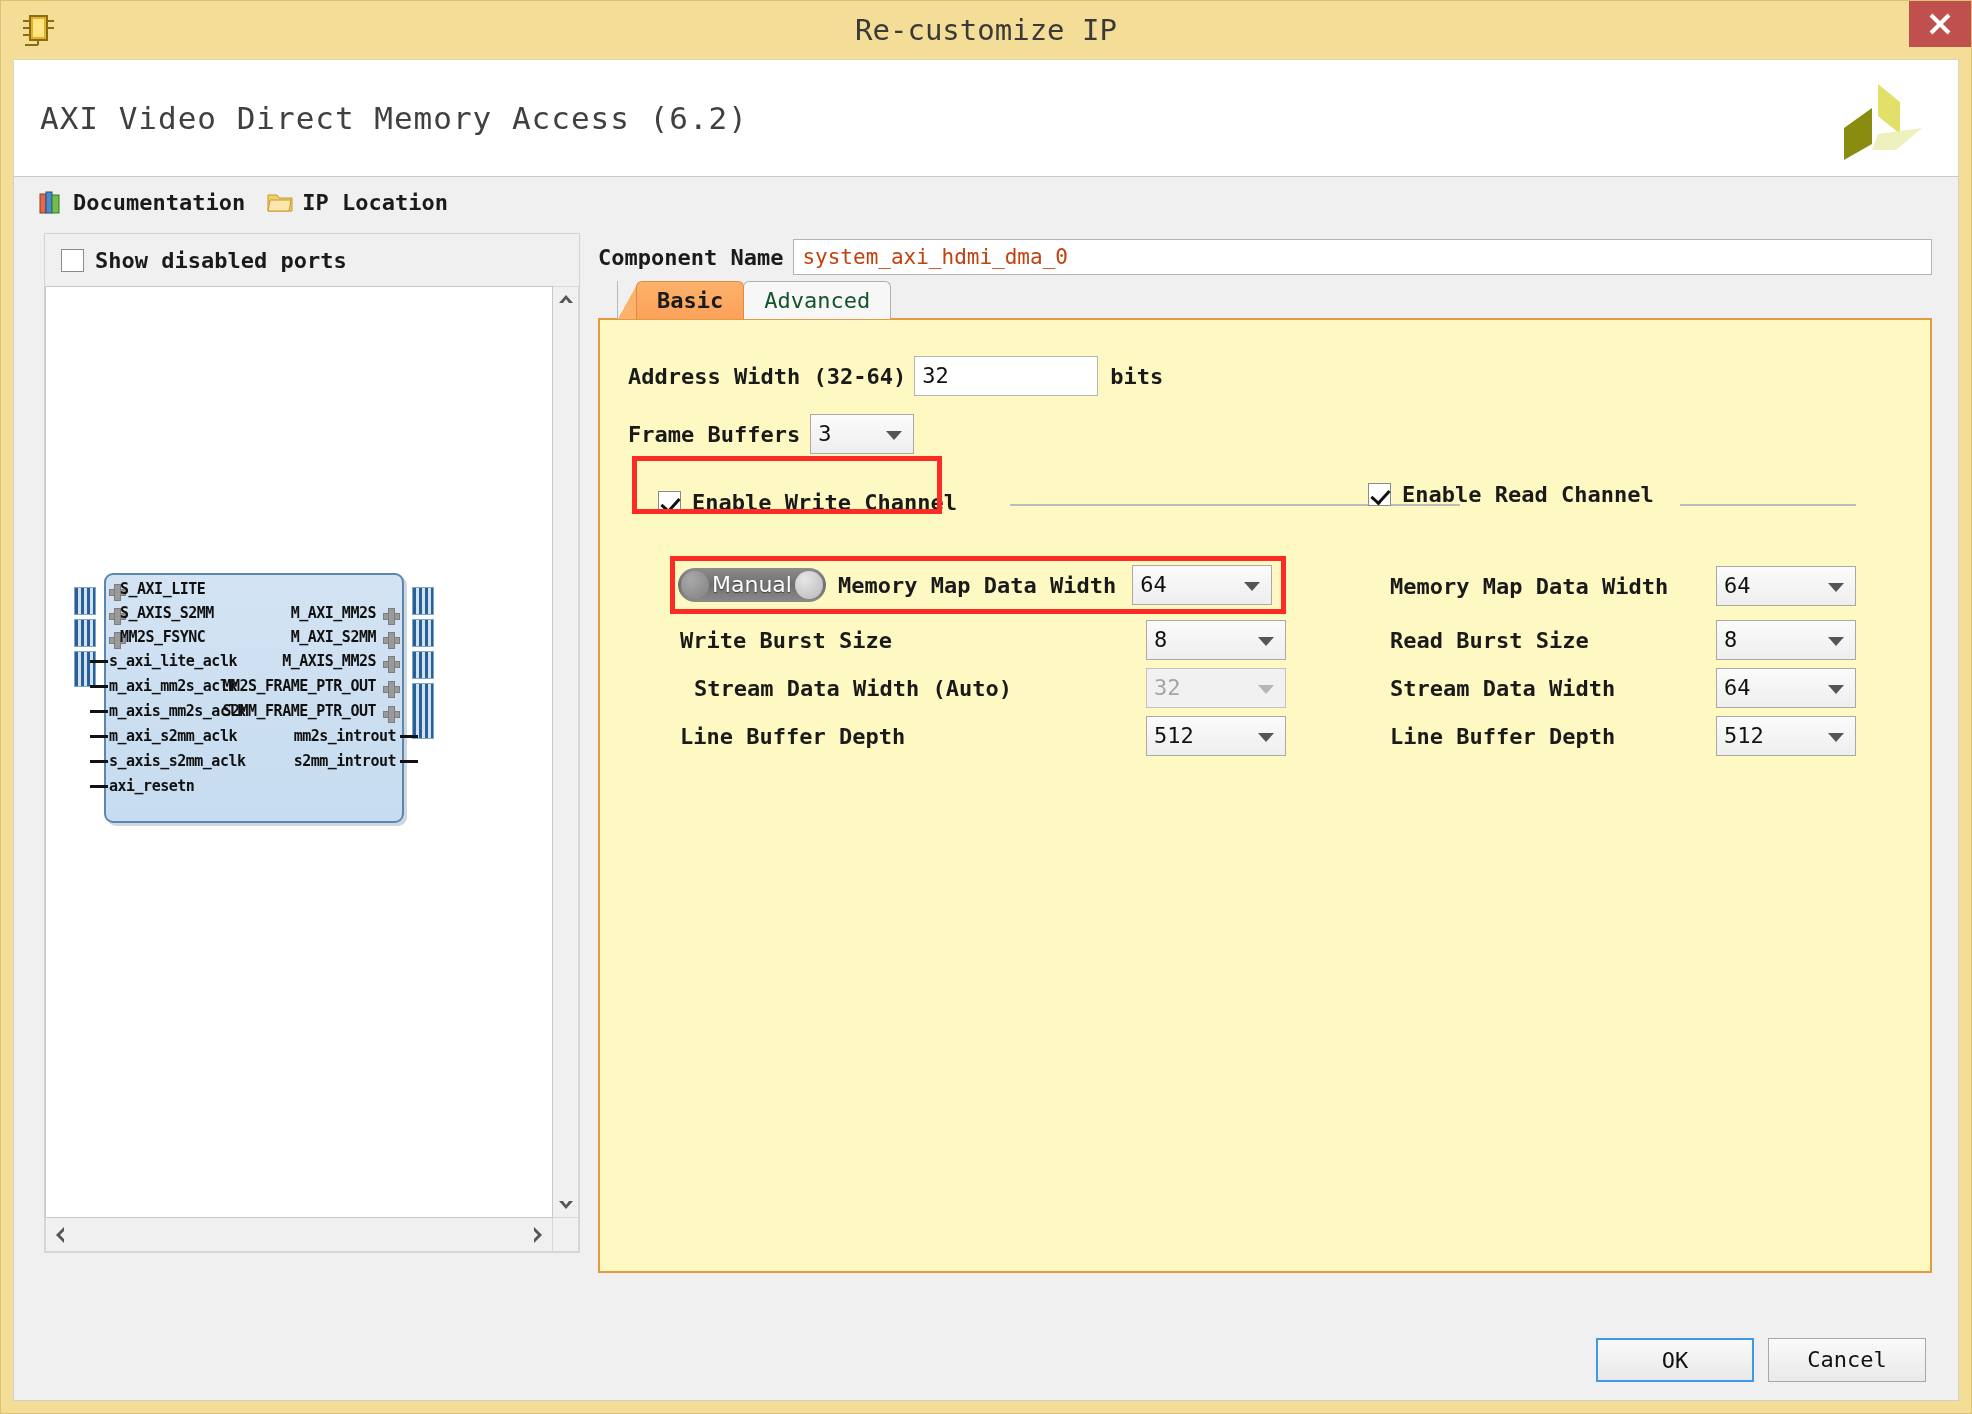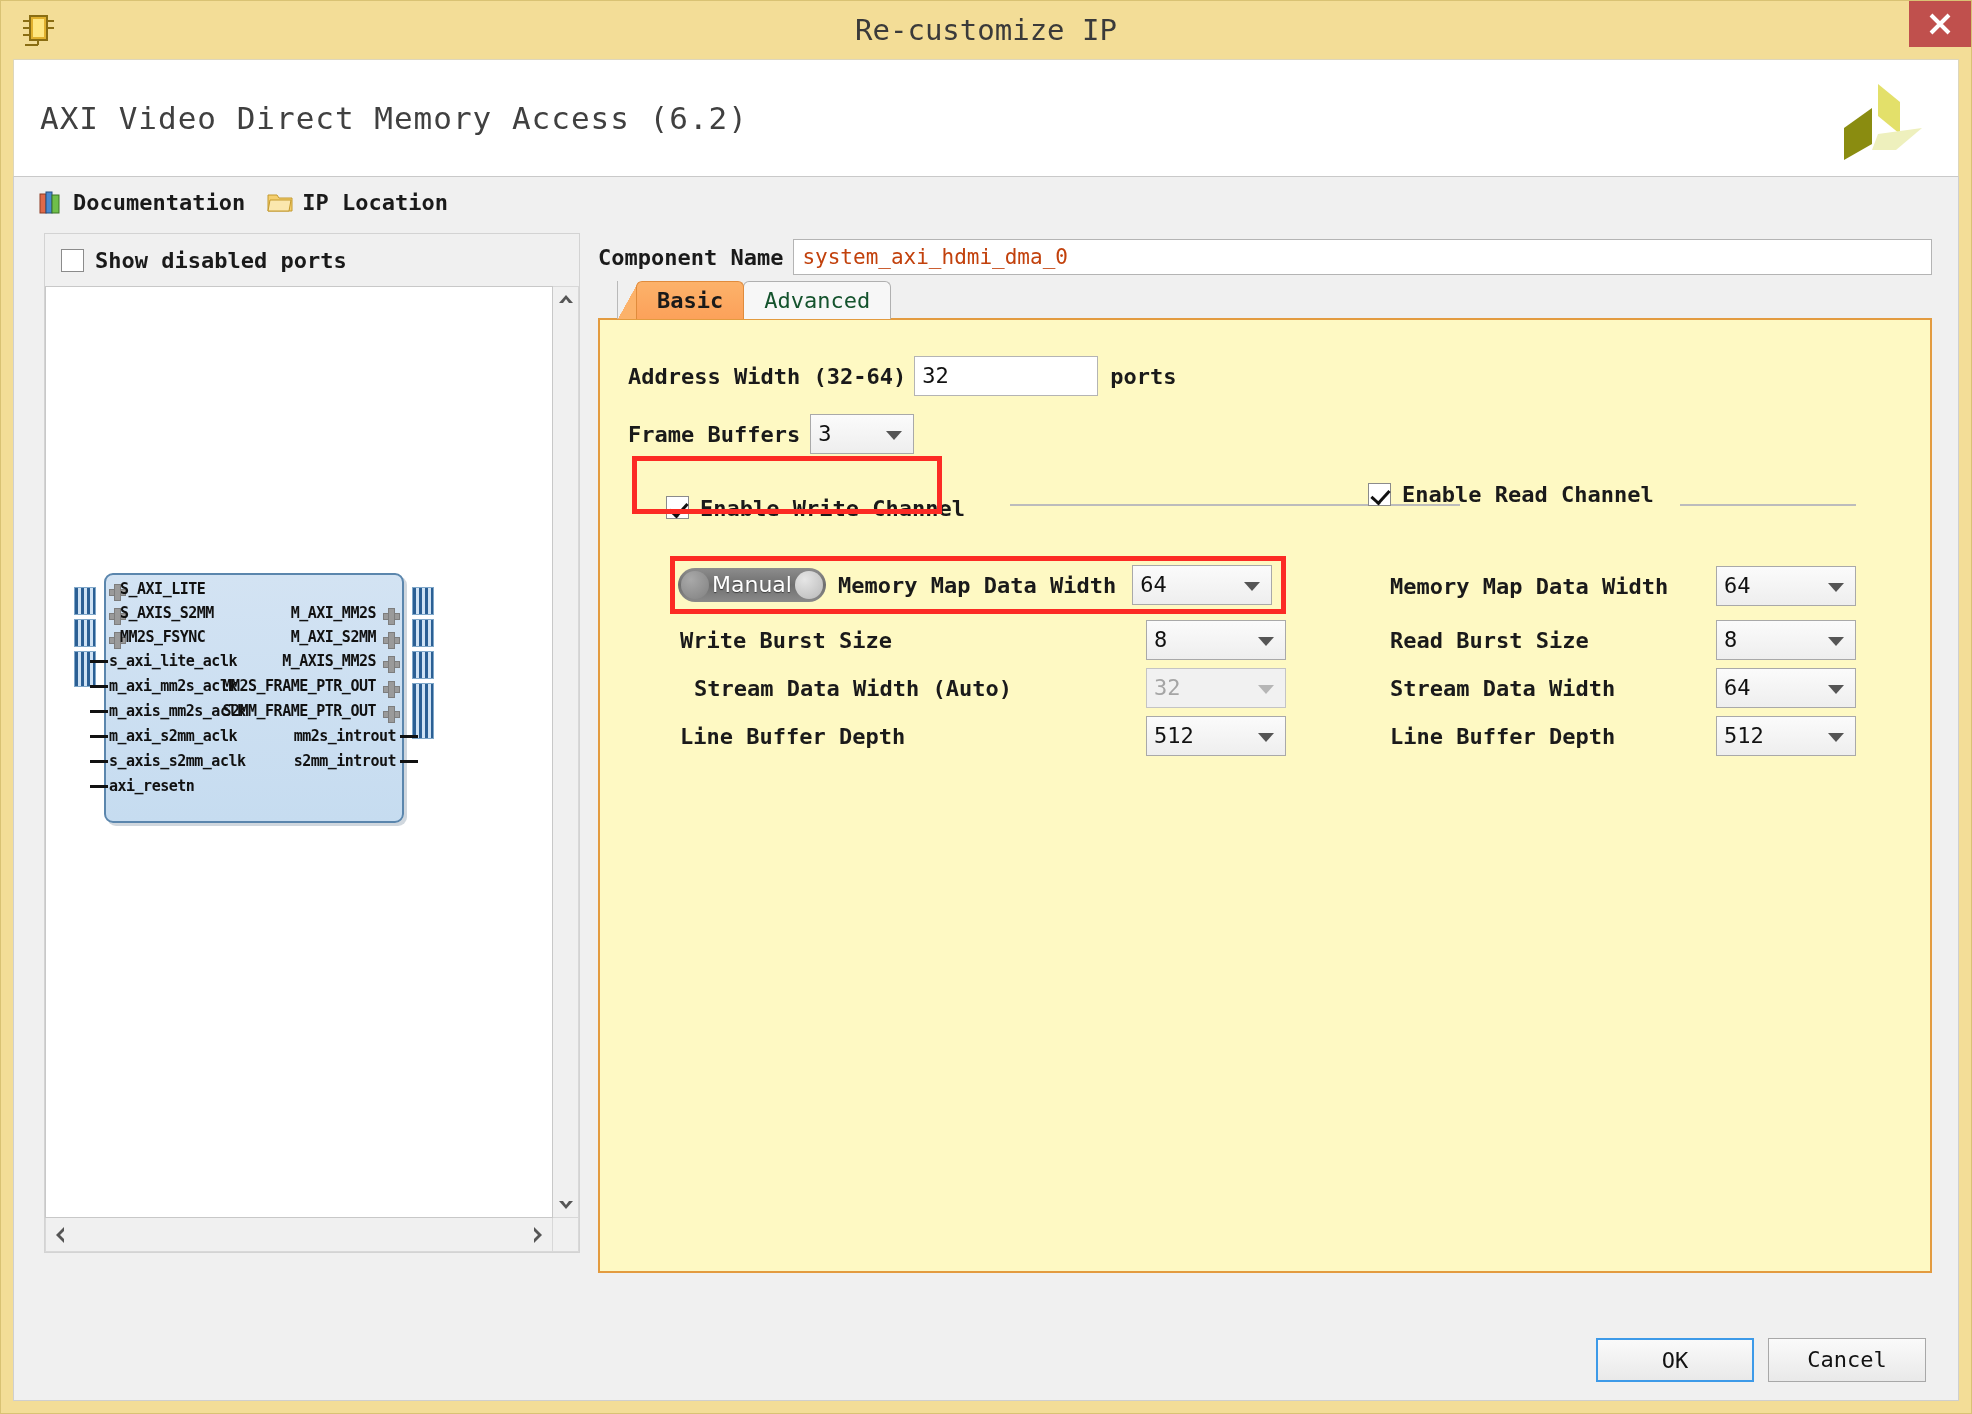--- a/index.html
+++ b/index.html
@@ -372,32 +372,32 @@
           <div id="tab-skew"></div>
           <div class="tab active">Basic</div>
           <div class="tab inactive">Advanced</div>
         </div>
 
         <div id="tabpanel">
 
           <div style="position:absolute; left:28px; top:36px; display:flex; align-items:center;">
             <span class="lbl">Address Width (32-64)</span>
             <div class="txtfield" style="width:184px; margin-left:8px;">32</div>
-            <span class="lbl" style="margin-left:12px;">ports</span>
+            <span class="lbl" style="margin-left:12px;">bits</span>
           </div>
 
           <div style="position:absolute; left:28px; top:94px; display:flex; align-items:center;">
             <span class="lbl">Frame Buffers</span>
             <div class="combo" style="width:104px; margin-left:10px;">
               <span>3</span>
               <span class="arrow"></span>
             </div>
           </div>
 
-          <div style="position:absolute; left:58px; top:176px; display:flex; align-items:flex-start;margin-left:8px;">
+          <div style="position:absolute; left:58px; top:170px; display:flex; align-items:center;">
             <span class="chk checked"></span>
             <span class="lbl" style="margin-left:11px;">Enable Write Channel</span>
           </div>
           <div class="sep-line" style="position:absolute; left:410px; top:184px; width:450px;"></div>
 
           <div class="red-box" style="left:32px; top:136px; width:310px; height:58px;"></div>
 
           <div style="position:absolute; left:78px; top:245px; display:flex; align-items:center;">
             <div class="toggle">
               <span class="knob-l"></span>

